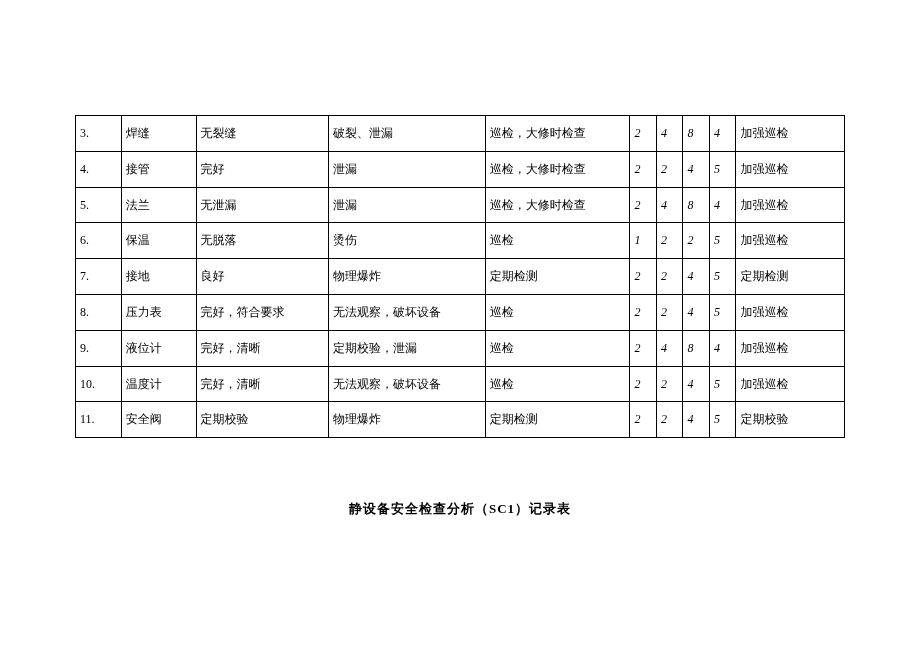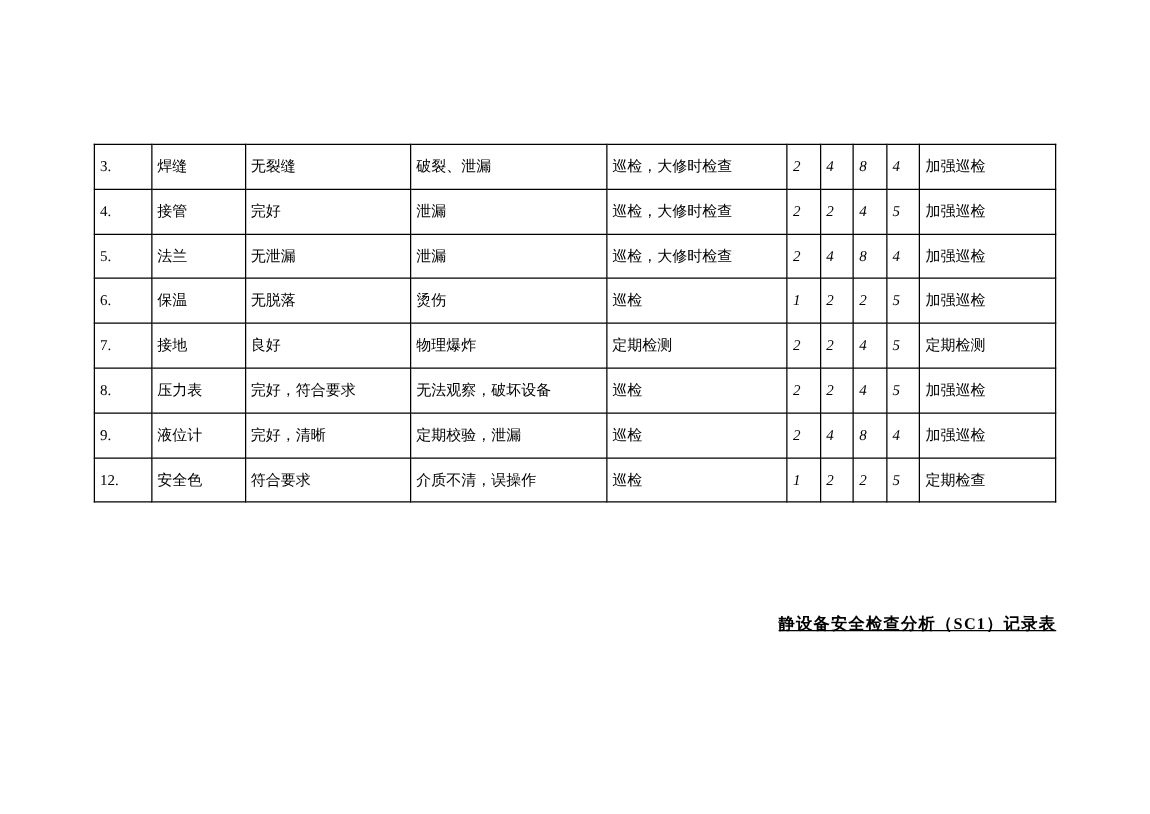--- a/index.html
+++ b/index.html
@@ -46,26 +46,25 @@
       width: 120px;
     }
     .col-n {
       width: 22px;
       font-style: italic;
     }
     .col-action {
       width: 90px;
     }
     .footer-title {
-      text-align: right;
+      text-align: center;
       font-size: 13px;
-      margin-top: 88px;
+      margin-top: 62px;
       font-weight: bold;
       letter-spacing: 1px;
-      text-decoration: underline;
     }
   </style>
 </head>
 <body>
 
 <div class="page">
   <table>
     <colgroup>
       <col class="col-num">
       <col class="col-item">
@@ -157,27 +156,39 @@
           <td>完好，清晰</td>
           <td>定期校验，泄漏</td>
           <td>巡检</td>
           <td class="col-n">2</td>
           <td class="col-n">4</td>
           <td class="col-n">8</td>
           <td class="col-n">4</td>
           <td>加强巡检</td>
         </tr>
         <tr>
-          <td>12.</td>
-          <td>安全色</td>
-          <td>符合要求</td>
-          <td>介质不清，误操作</td>
+          <td>10.</td>
+          <td>温度计</td>
+          <td>完好，清晰</td>
+          <td>无法观察，破坏设备</td>
           <td>巡检</td>
-          <td class="col-n">1</td>
           <td class="col-n">2</td>
           <td class="col-n">2</td>
+          <td class="col-n">4</td>
           <td class="col-n">5</td>
-          <td>定期检查</td>
+          <td>加强巡检</td>
+        </tr>
+        <tr>
+          <td>11.</td>
+          <td>安全阀</td>
+          <td>定期校验</td>
+          <td>物理爆炸</td>
+          <td>定期检测</td>
+          <td class="col-n">2</td>
+          <td class="col-n">2</td>
+          <td class="col-n">4</td>
+          <td class="col-n">5</td>
+          <td>定期校验</td>
         </tr>
       </tbody>
   </table>
   <div class="footer-title">静设备安全检查分析（SC1）记录表</div>
 </div>
 
 </body></html>

